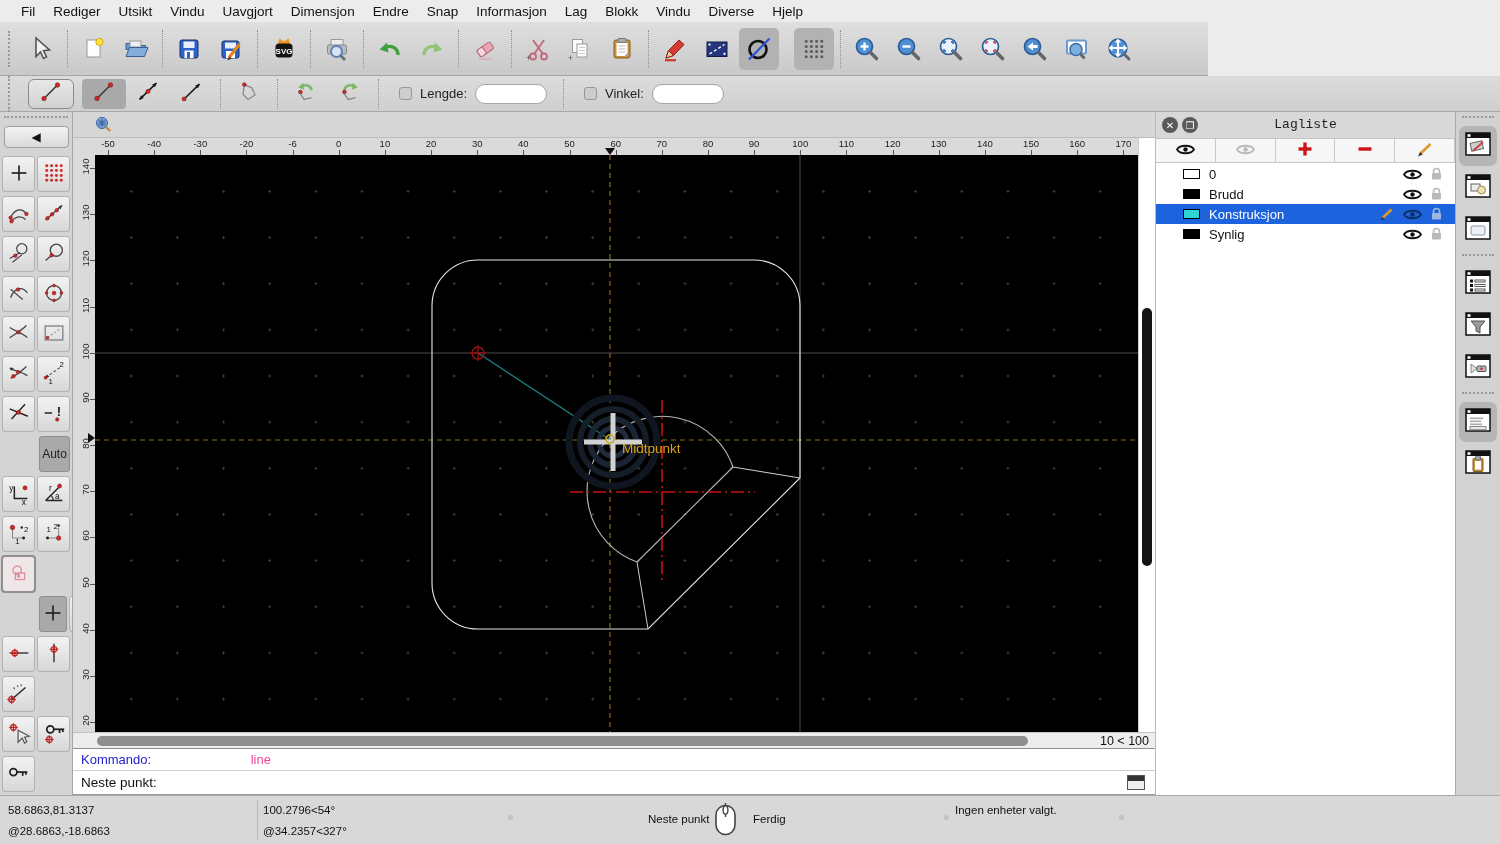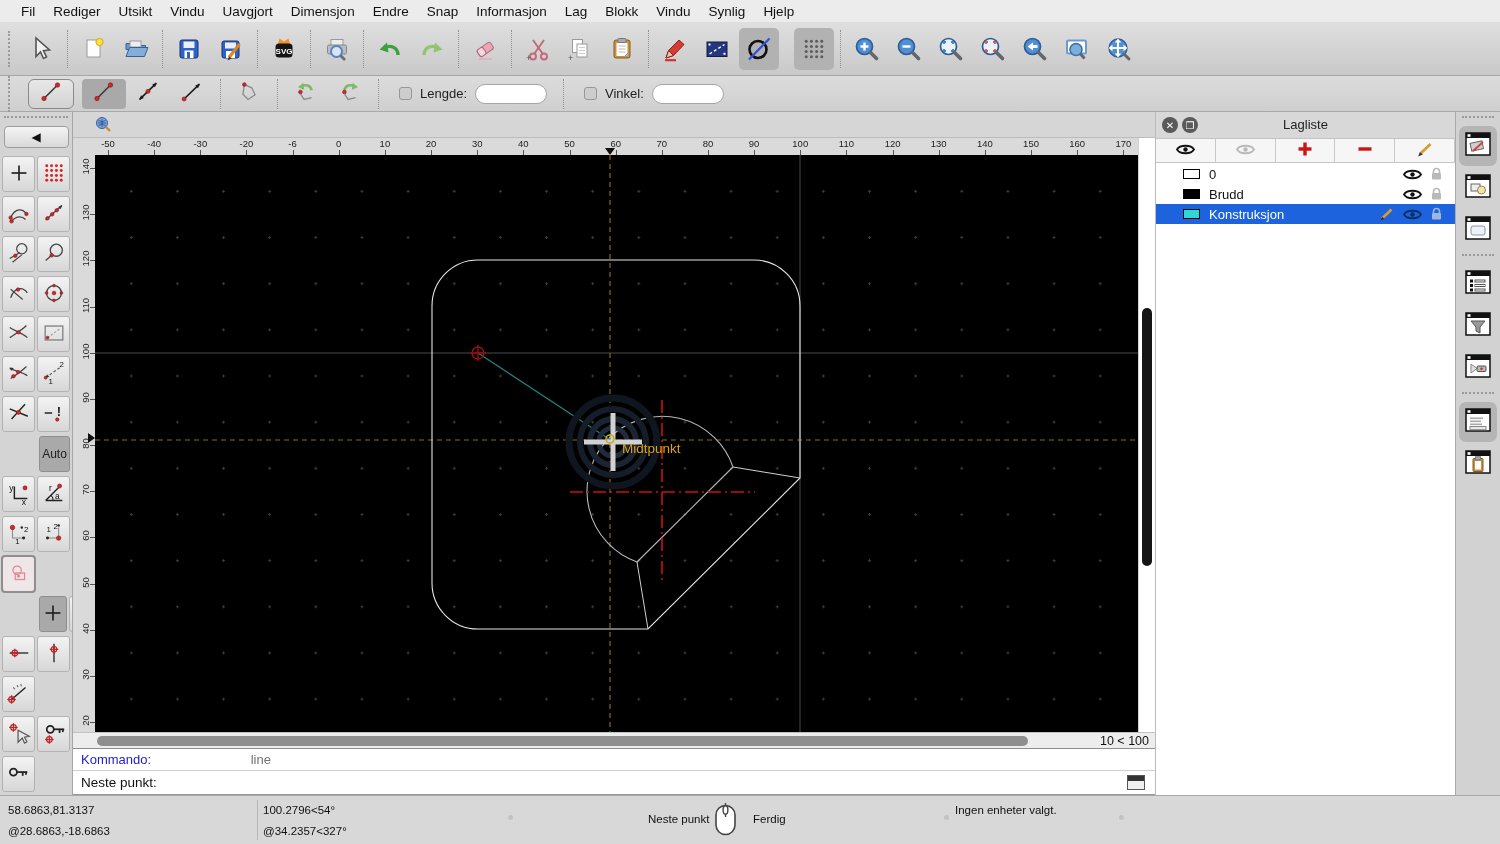--- a/index.html
+++ b/index.html
@@ -6,21 +6,21 @@
   html,body { width:1500px; height:844px; overflow:hidden; background:#ececec;
     font-family:"Liberation Sans", sans-serif; -webkit-font-smoothing:antialiased; }
   .abs { position:absolute; }
 
   
   #menubar { position:absolute; left:0; top:0; width:1500px; height:22px; background:#ececec;
     display:flex; align-items:center; padding-left:12px; font-size:13.5px; color:#111; }
   .menu-item { padding:0 9px; cursor:default; }
 
   
-  #toolbar1 { position:absolute; left:0; top:22px; width:1500px; height:54px;
+  #toolbar1 { position:absolute; left:0; top:22px; width:1208px; height:54px;
     background:linear-gradient(#dfdfdf,#c9c9c9); border-bottom:1px solid #a6a6a6;
     display:flex; align-items:center; padding-left:4px; }
   .tb-handle { width:8px; height:36px; border-left:2px dotted #9a9a9a; margin:0 4px; }
   .tb-sep { width:0; height:38px; border-left:1px dotted #909090; margin:0 5px; }
   .tb-btn { width:40px; height:42px; display:flex; align-items:center; justify-content:center;
     border-radius:5px; margin:0 1px; }
   .tb-btn.sel { background:#b2b2b2; }
   .tb-btn .ic { display:flex; }
   .gap-before { margin-left:14px; }
 
@@ -75,32 +75,32 @@
   #h-scroll { position:absolute; left:73px; top:732px; width:1082px; height:16px; background:#ededed; border-top:1px solid #c2c2c2; }
   #h-thumb { position:absolute; left:24px; top:3px; width:931px; height:10px; background:#8f8f8f; border-radius:5px; }
   #overview-scale { position:absolute; right:6px; top:1px; font-size:12.5px; color:#111; }
   #v-scroll { position:absolute; left:1138px; top:138px; width:17px; height:594px; background:#fff; border-left:1px solid #d0d0d0; }
   #v-thumb { position:absolute; left:3px; top:170px; width:10px; height:258px; background:#151515; border-radius:5px; }
 
   
   #cmd-history { position:absolute; left:73px; top:748px; width:1082px; height:22px; background:#fff;
     border-top:1px solid #8f8f8f; font-size:13px; padding:3px 0 0 8px; }
   #cmd-history .klabel { color:#2222cc; }
-  #cmd-history .kval { color:#737373;padding-left:48px; }
+  #cmd-history .kval { color:#ec4899;padding-left:48px; }
   #cmd-input { position:absolute; left:73px; top:770px; width:1082px; height:25px; background:#fff;
     border-top:1px solid #cfcfcf; border-bottom:1px solid #9a9a9a; font-size:13.5px; color:#111; padding:4px 0 0 8px; }
   #cmd-kbd-icon { position:absolute; right:10px; top:4px; width:18px; height:15px; border:1px solid #555; background:#eee; }
   #cmd-kbd-icon::before { content:""; position:absolute; left:0; top:0; width:100%; height:5px; background:#333; }
 
   
   #layer-panel { position:absolute; left:1155px; top:112px; width:300px; height:683px; background:#fff; border-left:1px solid #bbb; }
   #lp-header { position:absolute; left:0; top:0; width:100%; height:26px; background:#d8d8d8; }
   .lp-circle { position:absolute; top:5px; width:16px; height:16px; border-radius:50%; background:#5a5a5a;
     color:#fff; font-size:10px; display:flex; align-items:center; justify-content:center; }
-  #lp-title { position:absolute; left:0; right:0; top:5px; text-align:center; font-size:13px; color:#222; }
+  #lp-title { position:absolute; left:0; right:0; top:5px; text-align:center; font-size:13px; color:#222;font-family:Liberation Mono, monospace; }
   #lp-toolbar { position:absolute; left:0; top:26px; width:100%; height:25px; display:flex;
     background:#f6f6f6; border-top:1px solid #c4c4c4; border-bottom:1px solid #c4c4c4; }
   .lp-tool { flex:1; border-right:1px solid #c9c9c9; display:flex; align-items:center; justify-content:center; }
   #lp-rows { position:absolute; left:0; top:52px; width:100%; }
   .layer-row { height:20px; display:flex; align-items:center; padding:0 12px 0 27px; font-size:13px; color:#111; }
   .layer-row.sel { background:#1d63dd; color:#fff; }
   .layer-swatch { width:17px; height:10px; border:1px solid #000; margin-right:9px; flex:none; }
   .layer-name { flex:1; }
   .layer-ic { margin-left:8px; display:flex; flex:none; }
 
@@ -126,21 +126,21 @@
     <span class="menu-item">Utsikt</span>
     <span class="menu-item">Vindu</span>
     <span class="menu-item">Uavgjort</span>
     <span class="menu-item">Dimensjon</span>
     <span class="menu-item">Endre</span>
     <span class="menu-item">Snap</span>
     <span class="menu-item">Informasjon</span>
     <span class="menu-item">Lag</span>
     <span class="menu-item">Blokk</span>
     <span class="menu-item">Vindu</span>
-    <span class="menu-item">Synlig</span>
+    <span class="menu-item">Diverse</span>
     <span class="menu-item">Hjelp</span>
   </div>
 
 <div id="toolbar1">
     <div class="tb-handle"></div>
     <div class="tb-btn">
       <span class="ic">
         <svg width="28" height="28" viewBox="0 0 28 28">
           <path d="M9,3 L9,21.5 L13.5,17 L16.5,23.5 L19.5,22 L16.5,15.7 L22.5,15 Z" fill="#f2f2f2" stroke="#555" stroke-width="1.6"></path>
         </svg>
@@ -977,20 +977,36 @@
             <circle cx="9.5" cy="6.5" r="2.2" fill="#0c2e66"></circle>
           </svg>
         </span>
         <span class="layer-ic">
           <svg width="13" height="14" viewBox="0 0 13 14">
             <path d="M3.5,6 V4.5 a3,3 0 0 1 6,0 V6" fill="none" stroke="#9fb6e2" stroke-width="1.6"></path>
             <rect x="2" y="6" width="9" height="6.5" rx="1" fill="#9fb6e2"></rect>
           </svg>
         </span>
       </div>
+      <div class="layer-row">
+        <span class="layer-swatch" style="background:#000000"></span>
+        <span class="layer-name">Synlig</span>
+        <span class="layer-ic">
+          <svg width="19" height="13" viewBox="0 0 19 13">
+            <path d="M1,6.5 C4,1.5 15,1.5 18,6.5 C15,11.5 4,11.5 1,6.5 Z" fill="none" stroke="#111" stroke-width="1.8"></path>
+            <circle cx="9.5" cy="6.5" r="2.2" fill="#111"></circle>
+          </svg>
+        </span>
+        <span class="layer-ic">
+          <svg width="13" height="14" viewBox="0 0 13 14">
+            <path d="M3.5,6 V4.5 a3,3 0 0 1 6,0 V6" fill="none" stroke="#b9b9b9" stroke-width="1.6"></path>
+            <rect x="2" y="6" width="9" height="6.5" rx="1" fill="#b9b9b9"></rect>
+          </svg>
+        </span>
+      </div>
     </div>
 </div>
 
 <div id="right-strip">
   <div class="rs-handle"></div>
   <div id="rs-items">
       <div class="rs-item sel">
         <span class="ic"><svg width="30" height="30" viewBox="0 0 30 30">
             <rect x="3" y="4" width="24" height="22" fill="#fff" stroke="#111" stroke-width="1.5"></rect>
             <rect x="3" y="4" width="24" height="5" fill="#111"></rect>

